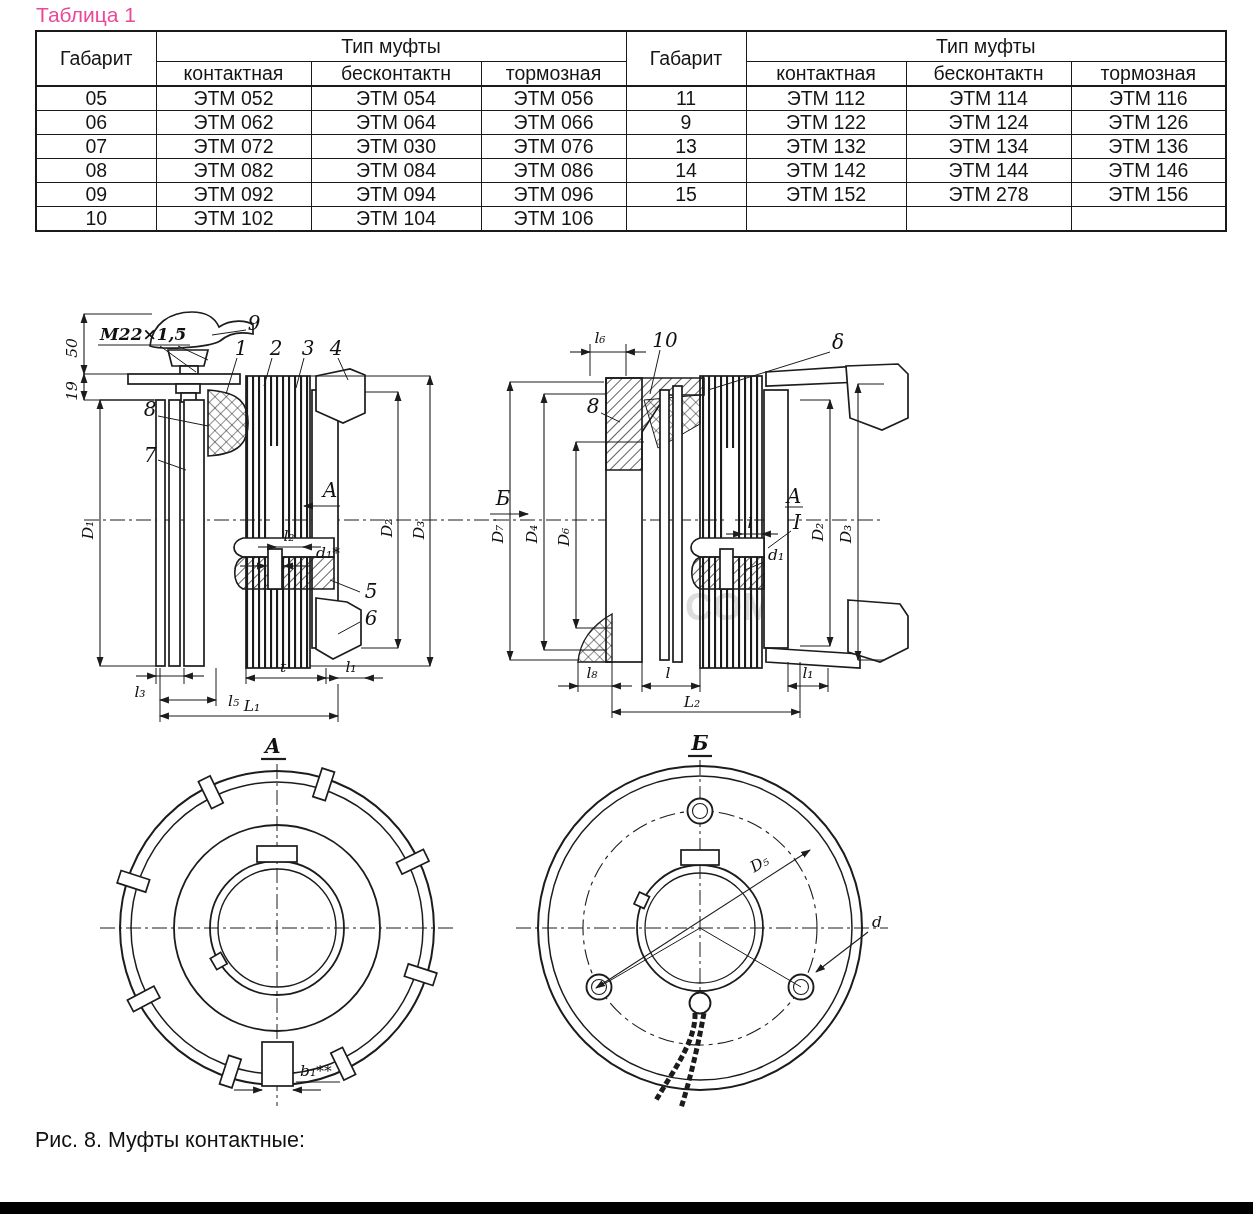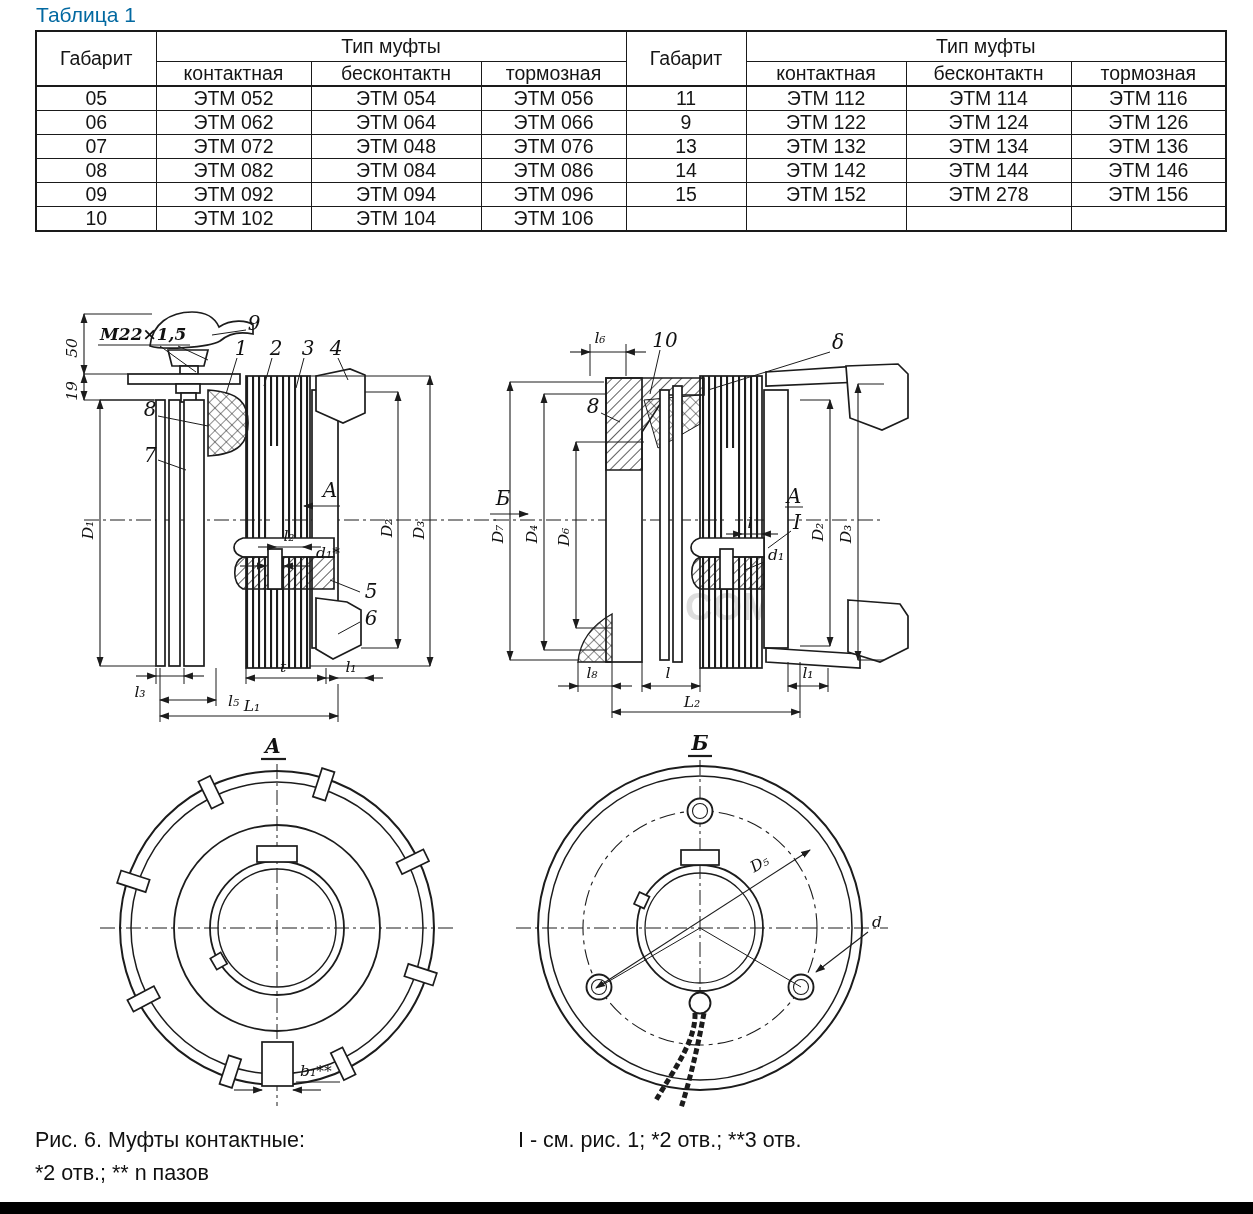--- a/index.html
+++ b/index.html
@@ -1,18 +1,18 @@
 <!DOCTYPE html>
 <html><head>
 <meta charset="utf-8">
 <style>
 *{margin:0;padding:0;box-sizing:border-box}
 html,body{width:1253px;height:1214px}
 body{position:relative;background:#fff;font-family:"Liberation Sans",sans-serif;color:#111;overflow:hidden}
-.title{position:absolute;left:36px;top:3px;font-size:21px;color:#0369a1}
+.title{position:absolute;left:36px;top:3px;font-size:21px;color:#ec4899}
 .tblwrap{position:absolute;left:35px;top:30px}
 table.tbl{border-collapse:collapse;table-layout:fixed;width:1190px;border:2.6px solid #1a1a1a}
 .tbl th,.tbl td{border:1.6px solid #1a1a1a;text-align:center;font-weight:400;font-size:19.5px;color:#151515;white-space:nowrap;overflow:hidden}
 .tbl thead tr:first-child th{height:30px}
 .tbl thead tr:last-child th{height:18px}
 .tbl thead{border-bottom:2.4px solid #1a1a1a}
 .tbl tbody td{height:17px}
 .svgwrap{position:absolute;left:0;top:0;width:1253px;height:1214px}
 .cap{position:absolute;font-size:21.5px;line-height:33px;color:#111}
 .cap.l{left:35px;top:1124px}
@@ -79,21 +79,21 @@
           <td>ЭТМ 064</td>
           <td>ЭТМ 066</td>
           <td>9</td>
           <td>ЭТМ 122</td>
           <td>ЭТМ 124</td>
           <td>ЭТМ 126</td>
         </tr>
         <tr>
           <td>07</td>
           <td>ЭТМ 072</td>
-          <td>ЭТМ 048</td>
+          <td>ЭТМ 030</td>
           <td>ЭТМ 076</td>
           <td>13</td>
           <td>ЭТМ 132</td>
           <td>ЭТМ 134</td>
           <td>ЭТМ 136</td>
         </tr>
         <tr>
           <td>08</td>
           <td>ЭТМ 082</td>
           <td>ЭТМ 084</td>
@@ -421,20 +421,18 @@
     <text class="dm" transform="translate(762,868) rotate(-30)" text-anchor="middle">D₅</text>
     <text class="dm" x="872" y="927">d</text>
     <line class="de" x1="868" y1="932" x2="816" y2="972"></line>
     <circle cx="700" cy="1003" r="10.5" fill="#fff" stroke="#1c1c1c" stroke-width="1.9"></circle>
     <path d="M695,1013 C696,1042 672,1072 655,1102" fill="none" stroke="#1c1c1c" stroke-width="5" stroke-dasharray="6 3"></path>
     <path d="M704,1013 C698,1046 690,1080 681,1108" fill="none" stroke="#1c1c1c" stroke-width="5" stroke-dasharray="6 3"></path>
   </g>
 </svg>
 
 <div class="cap l">
-  <div>Рис. 6. Муфты контактные:</div>
-  <div>*2 отв.; ** n пазов</div>
+  <div>Рис. 8. Муфты контактные:</div>
 </div>
 <div class="cap r">
-  <div>I - см. рис. 1; *2 отв.; **3 отв.</div>
 </div>
 
 <div class="bbar"></div>
 
 </body></html>

